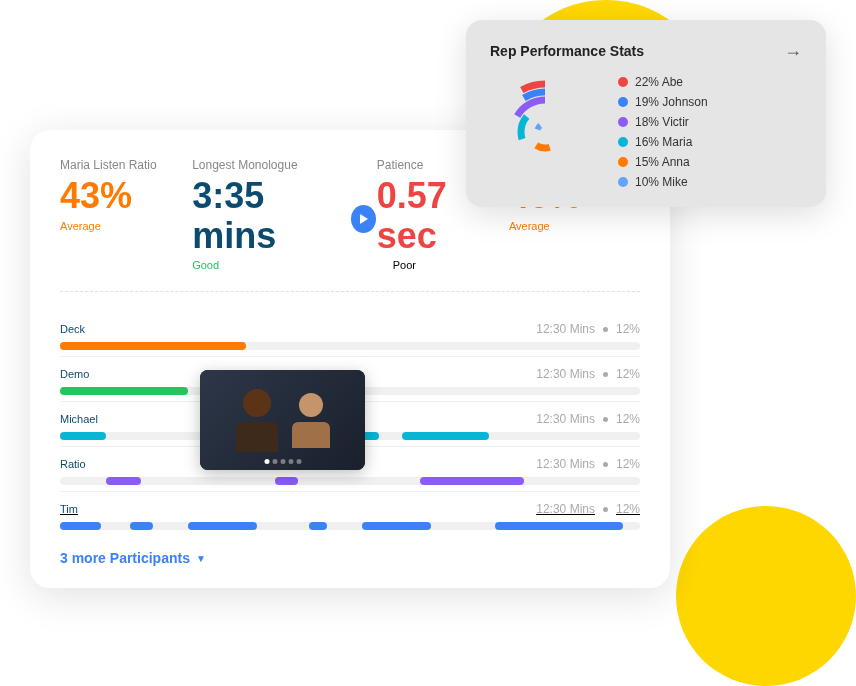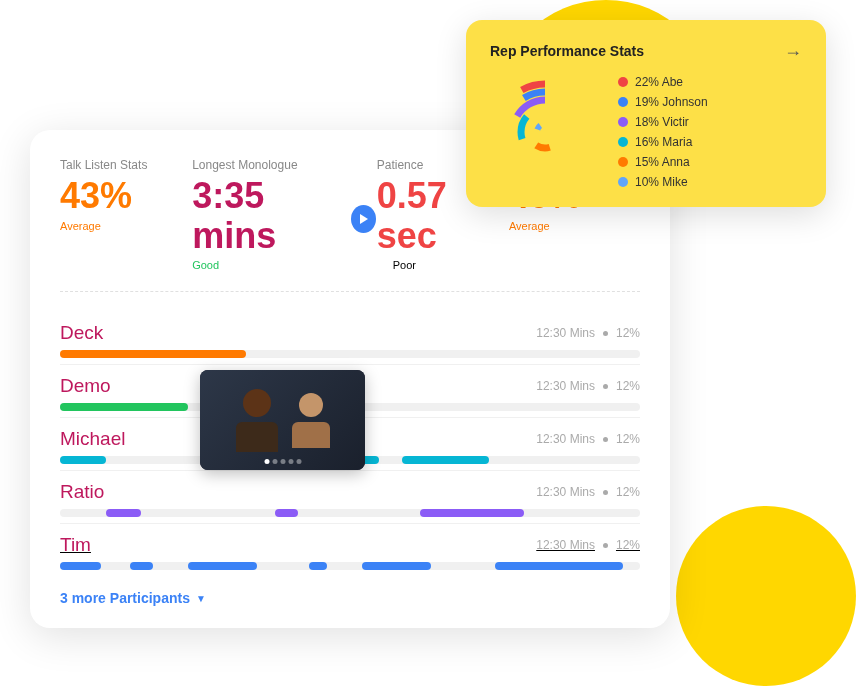--- a/index.html
+++ b/index.html
@@ -43,21 +43,21 @@
       border-radius: 50%;
       z-index: 0;
     }
 
     
     .perf-card {
       position: absolute;
       top: 20px;
       right: 30px;
       width: 360px;
-      background: #fde047;
+      background: #e5e5e5;
       border-radius: 16px;
       box-shadow: 0 8px 32px rgba(0,0,0,0.13);
       padding: 20px 24px 18px 24px;
       z-index: 10;
       display: flex;
       flex-direction: column;
     }
     .perf-card-header {
       display: flex;
       align-items: center;
@@ -139,21 +139,21 @@
       font-size: 12px;
       color: #888;
       font-weight: 400;
     }
     .stat-value {
       font-size: 36px;
       font-weight: 700;
       line-height: 1.1;
     }
     .stat-value.orange { color: #FF7A00; }
-    .stat-value.green { color: #be185d; }
+    .stat-value.green { color: #0c4a6e; }
     .stat-value.red { color: #EF4444; }
     .stat-value.orange2 { color: #FF7A00; }
     .stat-sub {
       font-size: 11px;
       font-weight: 500;
     }
     .stat-sub.orange { color: #FF7A00; }
     .stat-sub.green { color: #22C55E; }
     .stat-sub.red { color: #000000; margin-left: 16px; }
     .stat-sub.orange2 { color: #FF7A00; }
@@ -191,22 +191,22 @@
       border-bottom: none;
       text-decoration: underline;
     }
     .participant-top {
       display: flex;
       align-items: center;
       justify-content: space-between;
       margin-bottom: 6px;
     }
     .participant-name {
-      font-size: 19px;
-      color: #be185d;
+      font-size: 11px;
+      color: #0c4a6e;
       font-weight: 500;
     }
     .participant-meta {
       font-size: 12px;
       color: #aaa;
       display: flex;
       align-items: center;
       gap: 8px;
     }
     .participant-meta .dot {
@@ -360,21 +360,21 @@
           <span>10% Mike</span>
         </div>
       </div>
     </div>
   </div>
 
   <div class="main-card">
 
     <div class="stats-row">
       <div class="stat-item">
-        <span class="stat-label">Talk Listen Stats</span>
+        <span class="stat-label">Maria Listen Ratio</span>
         <span class="stat-value orange">43%</span>
         <span class="stat-sub orange">Average</span>
       </div>
       <div class="stat-item" style="flex:1.4;">
         <span class="stat-label">Longest Monologue</span>
         <div style="display:flex;align-items:center;gap:10px;">
           <span class="stat-value green">3:35 mins</span>
           <div class="play-btn"></div>
         </div>
         <span class="stat-sub green">Good</span>

